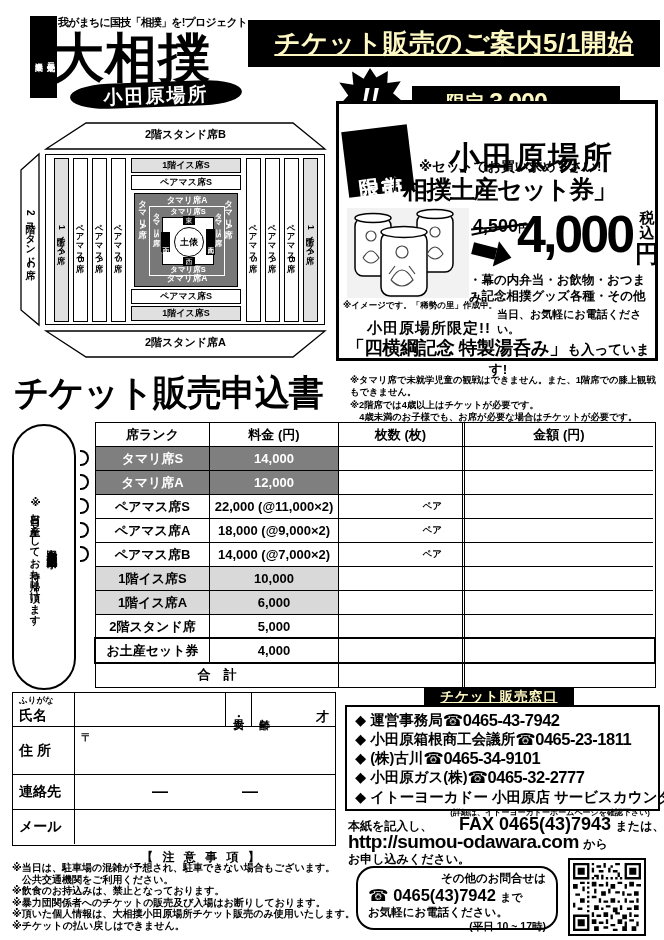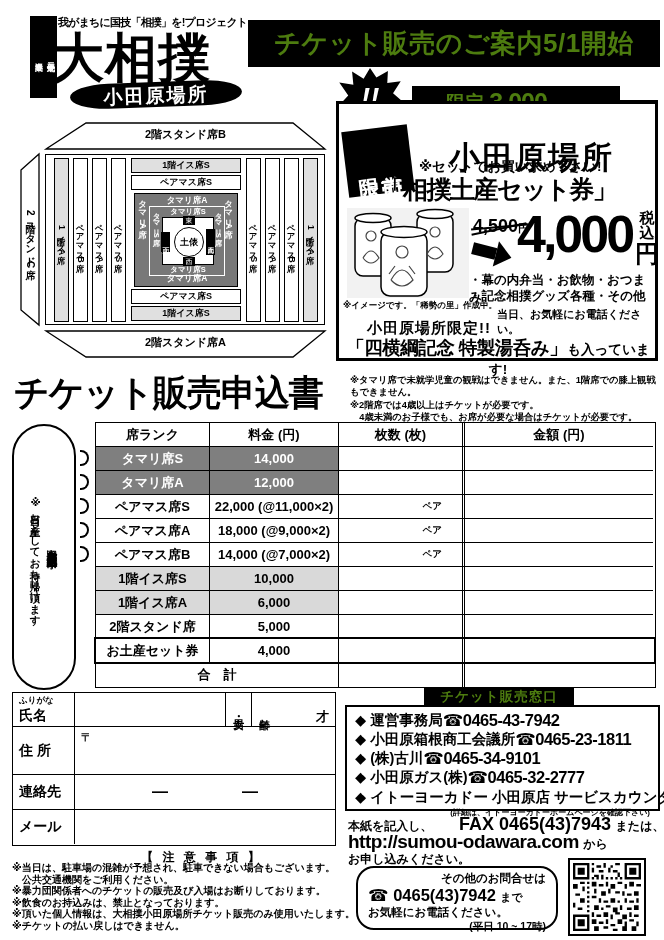--- a/index.html
+++ b/index.html
@@ -2,21 +2,21 @@
 <html><head>
 <meta charset="utf-8">
 <style>
   *{margin:0;padding:0;box-sizing:border-box;}
   body{background:#888;}
   .page{width:664px;height:940px;position:relative;overflow:hidden;background:#fff;
         font-family:"Liberation Sans","DejaVu Sans",sans-serif;color:#000;margin:0 auto;}
   .abs{position:absolute;}
   .c{display:flex;align-items:center;justify-content:center;}
   .vt{writing-mode:vertical-rl;}
-  .blk{background:#000;color:#4d7c0f;}
+  .blk{background:#000;color:#fef9c3;text-decoration:underline;}
 
   
   #era-badge{left:30px;top:16px;width:27px;height:82px;background:#000;color:#fff;
              display:flex;flex-direction:row-reverse;align-items:center;justify-content:center;gap:1px;padding:2px 0;}
   #era-badge span{writing-mode:vertical-rl;font-size:8px;font-weight:700;letter-spacing:0;}
   #tagline{left:58px;top:15px;width:210px;font-size:11px;font-weight:900;letter-spacing:-0.8px;}
   #logo-main{left:52px;top:24px;font-size:52px;font-weight:900;letter-spacing:1px;transform:scaleY(1.02);}
   #logo-ribbon{left:70px;top:82px;width:172px;height:25px;background:#000;border-radius:40%/90%;transform:rotate(-2deg);}
   #logo-sub{left:76px;top:83px;width:160px;text-align:center;font-size:19px;font-weight:900;
             color:#fff;letter-spacing:2px;transform:rotate(-2deg);}
@@ -411,22 +411,22 @@
         <span>メール</span>
       </div>
       <div></div>
     </div>
   </div>
 
   <div class="abs" id="caution-title">【 注 意 事 項 】</div>
   <div class="abs" id="caution-lines">
     <div>※当日は、駐車場の混雑が予想され、駐車できない場合もございます。</div>
     <div>　公共交通機関をご利用ください。</div>
+    <div>※飲食のお持込みは、禁止となっております。</div>
     <div>※暴力団関係者へのチケットの販売及び入場はお断りしております。</div>
-    <div>※飲食のお持込みは、禁止となっております。</div>
     <div>※頂いた個人情報は、大相撲小田原場所チケット販売のみ使用いたします。</div>
     <div>※チケットの払い戻しはできません。</div>
   </div>
 
   <div class="abs c blk" id="sales-header">チケット販売窓口</div>
   <div class="abs" id="sales-box">
     <div class="sales-row">
       <span class="sales-name">◆ 運営事務局</span>
       <span class="sales-tel">☎0465-43-7942</span>
     </div>

